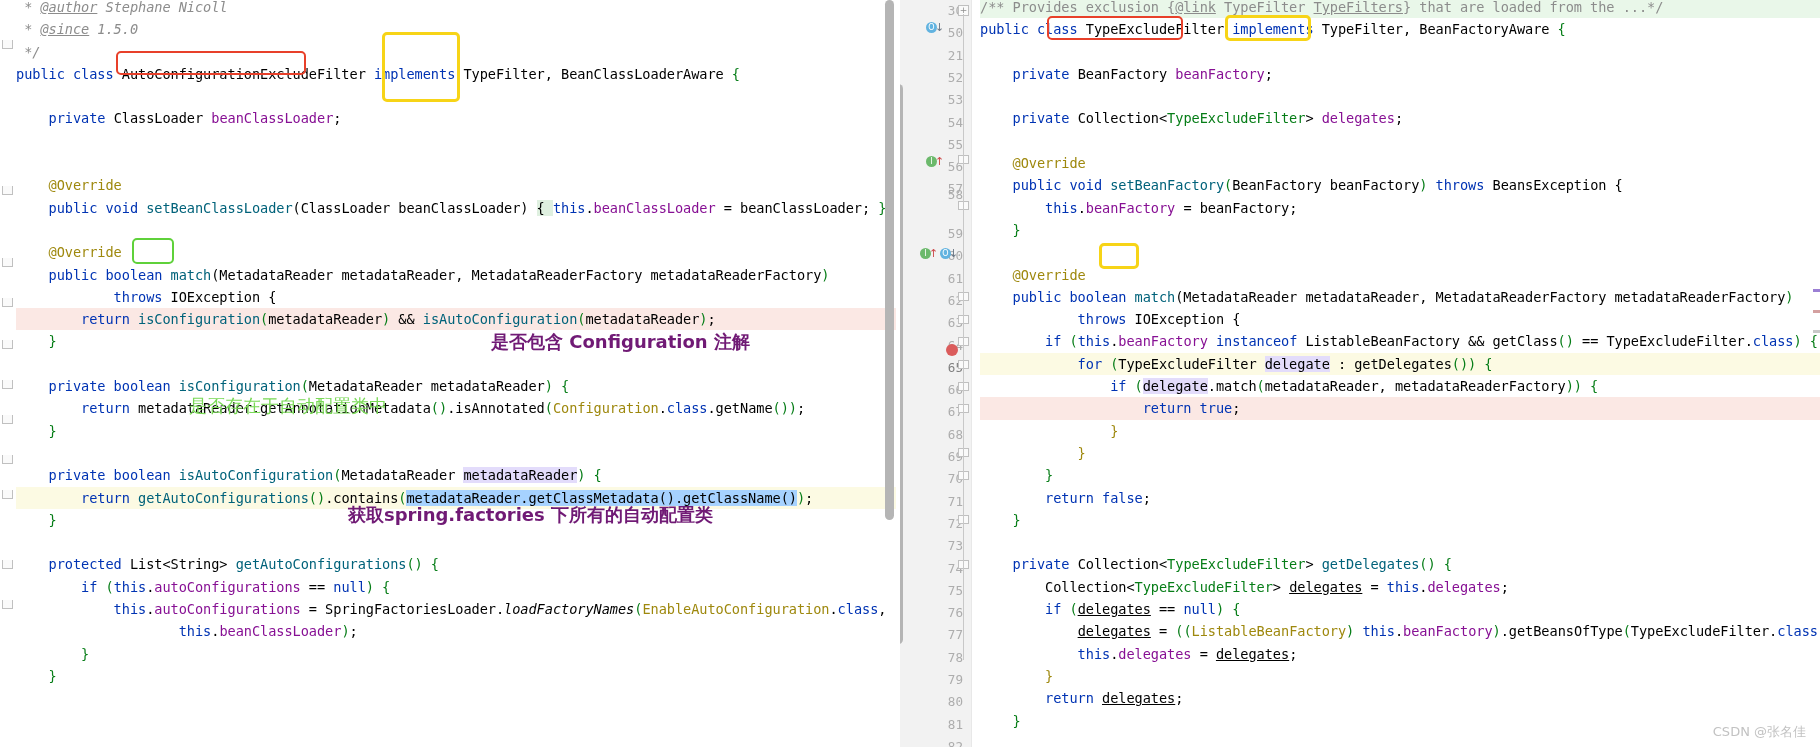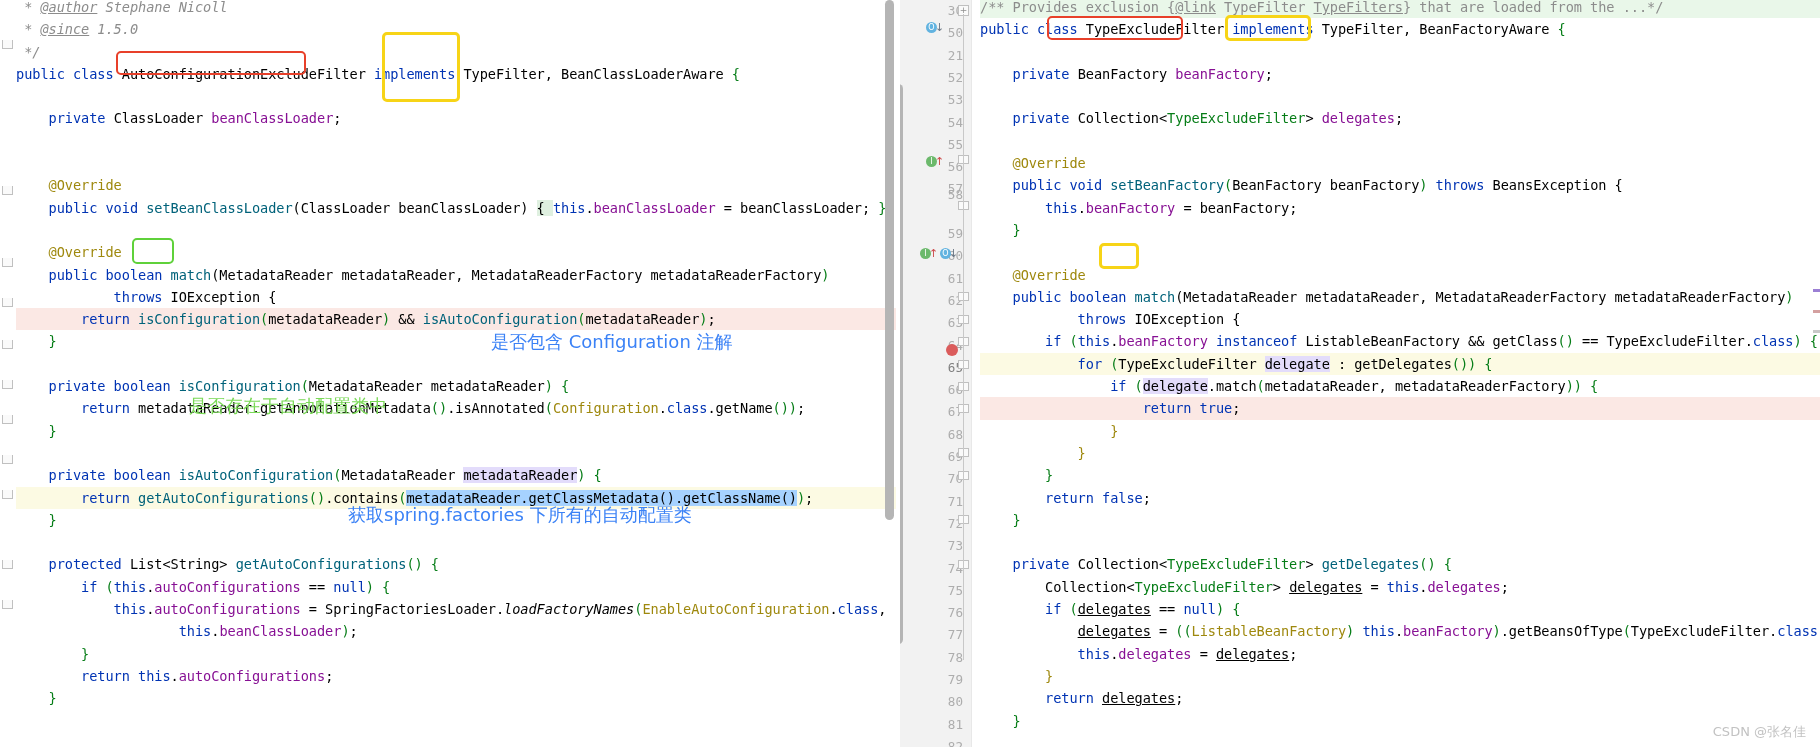--- a/index.html
+++ b/index.html
@@ -144,21 +144,21 @@
   .box.red    { border-color: #e8402a; border-width: 2.5px; }
   .box.yellow { border-color: #f7d417; border-width: 3px; }
   .box.green  { border-color: #5fd13a; border-width: 2.5px; }
 
   .cn-note {
     position: absolute;
     font-family: "DejaVu Sans", "Liberation Sans", sans-serif;
     font-size: 18px;
     white-space: nowrap;
   }
-  .cn-note.red   { color: #3b82f6; }
+  .cn-note.red   { color: #701a75; font-weight: bold; }
   .cn-note.green { color: #7ad957; }
 
   .watermark {
     position: absolute;
     right: 14px; bottom: 6px;
     font-size: 13px;
     color: #c2c2c2;
     font-family: "DejaVu Sans", "Liberation Sans", sans-serif;
     white-space: nowrap;
   }
@@ -209,21 +209,20 @@
       <div class="line"></div>
       <div class="line"><span class="kw">    private boolean </span><span class="mth">isAutoConfiguration</span><span class="grn">(</span><span class="plain">MetadataReader </span><span class="sel-lilac">metadataReader</span><span class="grn">) {</span></div>
       <div class="line hl-yellow"><span class="kw">        return </span><span class="mth">getAutoConfigurations</span><span class="grn">()</span><span class="plain">.contains</span><span class="grn">(</span><span class="sel-blue">metadataReader.getClassMetadata().getClassName()</span><span class="grn">)</span><span class="plain">;</span></div>
       <div class="line"><span class="grn">    }</span></div>
       <div class="line"></div>
       <div class="line"><span class="kw">    protected </span><span class="plain">List&lt;String&gt; </span><span class="mth">getAutoConfigurations</span><span class="grn">() {</span></div>
       <div class="line"><span class="kw">        if </span><span class="grn">(</span><span class="kw">this</span><span class="plain">.</span><span class="fld">autoConfigurations</span><span class="plain"> == </span><span class="kw">null</span><span class="grn">) {</span></div>
       <div class="line"><span class="kw">            this</span><span class="plain">.</span><span class="fld">autoConfigurations</span><span class="plain"> = SpringFactoriesLoader.</span><span class="ital">loadFactoryNames</span><span class="grn">(</span><span class="anno">EnableAutoConfiguration</span><span class="plain">.</span><span class="kw">class</span><span class="plain">,</span></div>
       <div class="line"><span class="kw">                    this</span><span class="plain">.</span><span class="fld">beanClassLoader</span><span class="grn">)</span><span class="plain">;</span></div>
       <div class="line"><span class="grn">        }</span></div>
-      <div class="line"><span class="kw">        return this</span><span class="plain">.</span><span class="fld">autoConfigurations</span><span class="plain">;</span></div>
       <div class="line"><span class="grn">    }</span></div>
     </div>
 
     <div class="vscroll" style="right:6px; top:0; height:520px;"></div>
 
     <div class="box red" style="left:116px; top:51px; width:190px; height:24px;"></div>
     <div class="box yellow" style="left:382px; top:32px; width:78px; height:70px;"></div>
     <div class="box green" style="left:132px; top:238px; width:42px; height:26px;"></div>
 
     <div class="cn-note red" style="left:491px; top:330px;">是否包含 Configuration 注解</div>

